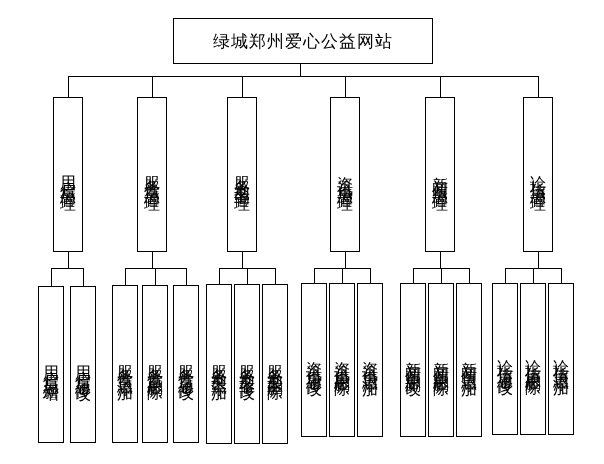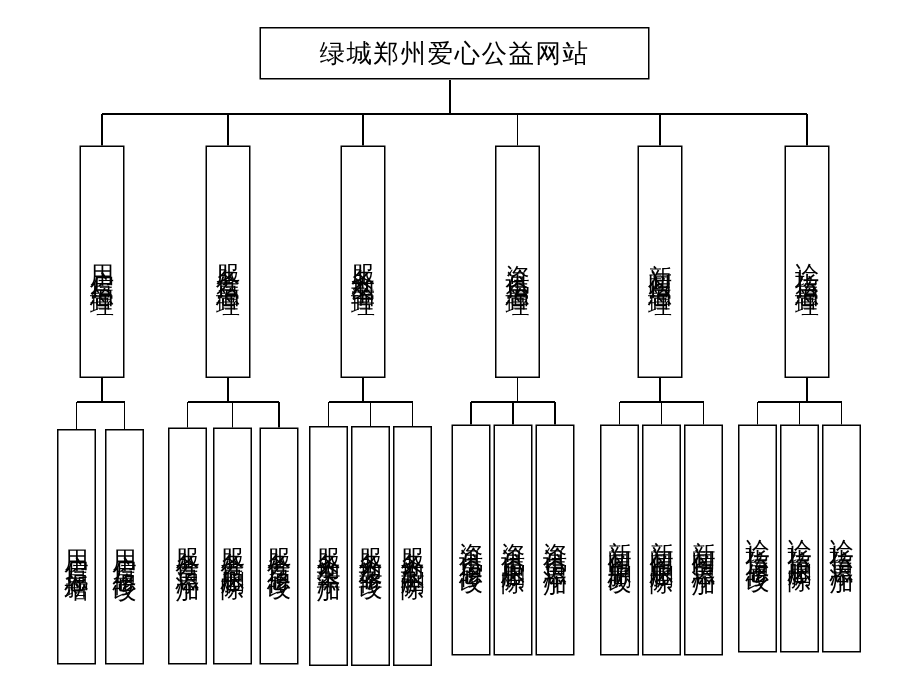--- a/index.html
+++ b/index.html
@@ -17,21 +17,21 @@
     position: absolute;
     box-sizing: border-box;
     border: 1px solid #000000;
     background: #ffffff;
     display: flex;
     align-items: center;
     justify-content: center;
     text-align: center;
   }
   .root-box {
-    left: 173px; top: 18px; width: 260px; height: 35px;
+    left: 173px; top: 18px; width: 260px; height: 46px;
     font-size: 17px;
     letter-spacing: 1px;
     white-space: nowrap;
   }
   .vtext {
     writing-mode: vertical-lr;
     text-orientation: upright;
     font-size: 16px;
     line-height: 1;
     letter-spacing: 4px;

